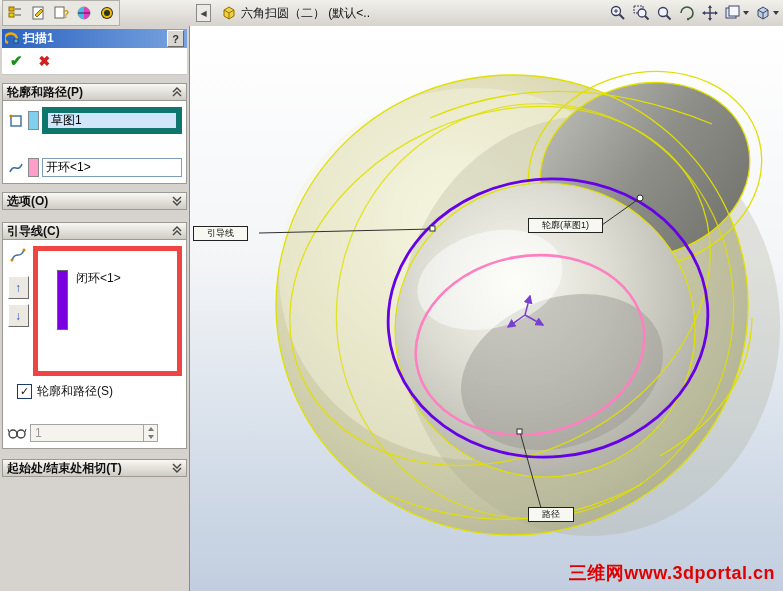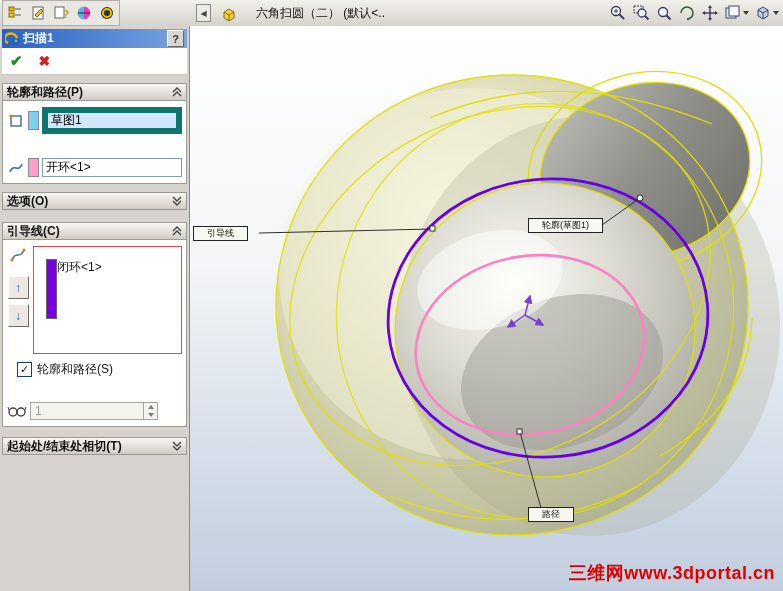--- a/index.html
+++ b/index.html
@@ -8,21 +8,21 @@
        overflow:hidden;box-shadow:inset 0 0 0 1px #6e6e6e;}
   
   .topbar{position:absolute;left:0;top:0;width:783px;height:26px;
           background:linear-gradient(#f1f0ea,#d6d3ce);
           border-bottom:1px solid #9a9a9a;display:flex;align-items:center;}
   .island{display:flex;align-items:center;border:1px solid #b0aea6;
           background:#e9e7e1;padding:1px;margin-left:2px;gap:1px;}
   .tb-btn{width:22px;height:22px;display:grid;place-items:center;cursor:pointer;}
   .collapse-btn{width:13px;height:16px;margin-left:76px;display:grid;place-items:center;
           border:1px solid #8a8a8a;background:#eceae4;font-size:8px;color:#444;}
-  .doc-title{display:flex;align-items:flex-end;gap:20px;margin-left:10px;font-size:12px;}
+  .doc-title{display:flex;align-items:flex-start;gap:5px;margin-left:10px;font-size:12px;}
   .view-tools{margin-left:auto;display:flex;align-items:center;gap:1px;padding-right:2px;}
   .dd-caret{width:0;height:0;border-left:3px solid transparent;border-right:3px solid transparent;
           border-top:4px solid #3a3a3a;margin-left:1px;}
   .dd{display:flex;align-items:center;padding:0 2px;height:22px;}
   
   .panel{position:absolute;left:0;top:26px;width:190px;height:565px;
          background:#d6d3ce;border-right:1px solid #8a8a8a;box-sizing:border-box;}
   .pm-title{margin:3px 2px 0 2px;height:19px;display:flex;align-items:center;gap:4px;
          padding:0 3px;background:linear-gradient(90deg,#2a62c0,#7aa4e0);
          color:#fff;font-weight:bold;}
@@ -44,22 +44,22 @@
   .swatch{width:9px;height:17px;border:1px solid #8a8a8a;flex:none;}
   .pm-input{flex:1;height:17px;border:1px solid #7f9db9;font:12px "Liberation Sans",sans-serif;
          padding:0 3px;min-width:0;background:#fff;}
   .pm-input.sel{background:#d2e6fa;border:6px solid #0f766e;height:15px;}
   .gap8{height:8px;} .gap12{height:12px;} .gap10{height:10px;}
   .guide-row{display:flex;gap:4px;}
   .guide-left{width:22px;display:flex;flex-direction:column;align-items:center;}
   .updown{width:19px;height:21px;background:#ece9e2;border:1px solid;
          border-color:#fff #6a6a6a #6a6a6a #fff;color:#2a50c8;font-weight:bold;
          font-size:12px;display:grid;place-items:center;cursor:pointer;}
-  .guide-list{flex:1;border:1px solid #ef4444;background:#fff;height:82px;padding:12px;
-         display:flex;gap:0;}
+  .guide-list{flex:1;border:5px solid #ef4444;background:#fff;height:82px;padding:19px;
+         display:flex;gap:8px;}
   .gswatch{width:9px;height:58px;border:1px solid #666;flex:none;}
   .cbrow{display:flex;align-items:center;gap:5px;margin:7px 0 5px 10px;}
   .cb{width:13px;height:13px;border:1px solid #1a3a6a;background:#fff;font-size:11px;
          line-height:12px;text-align:center;cursor:pointer;}
   .spinfield{width:128px;height:18px;border:1px solid #a6a49e;background:#f4f3ee;
          color:#999;display:flex;align-items:center;box-sizing:border-box;}
   .spinfield .val{flex:1;padding-left:4px;}
   .spincol{width:13px;height:100%;border-left:1px solid #a6a49e;display:flex;
          flex-direction:column;}
   .spincol div{flex:1;display:grid;place-items:center;}

